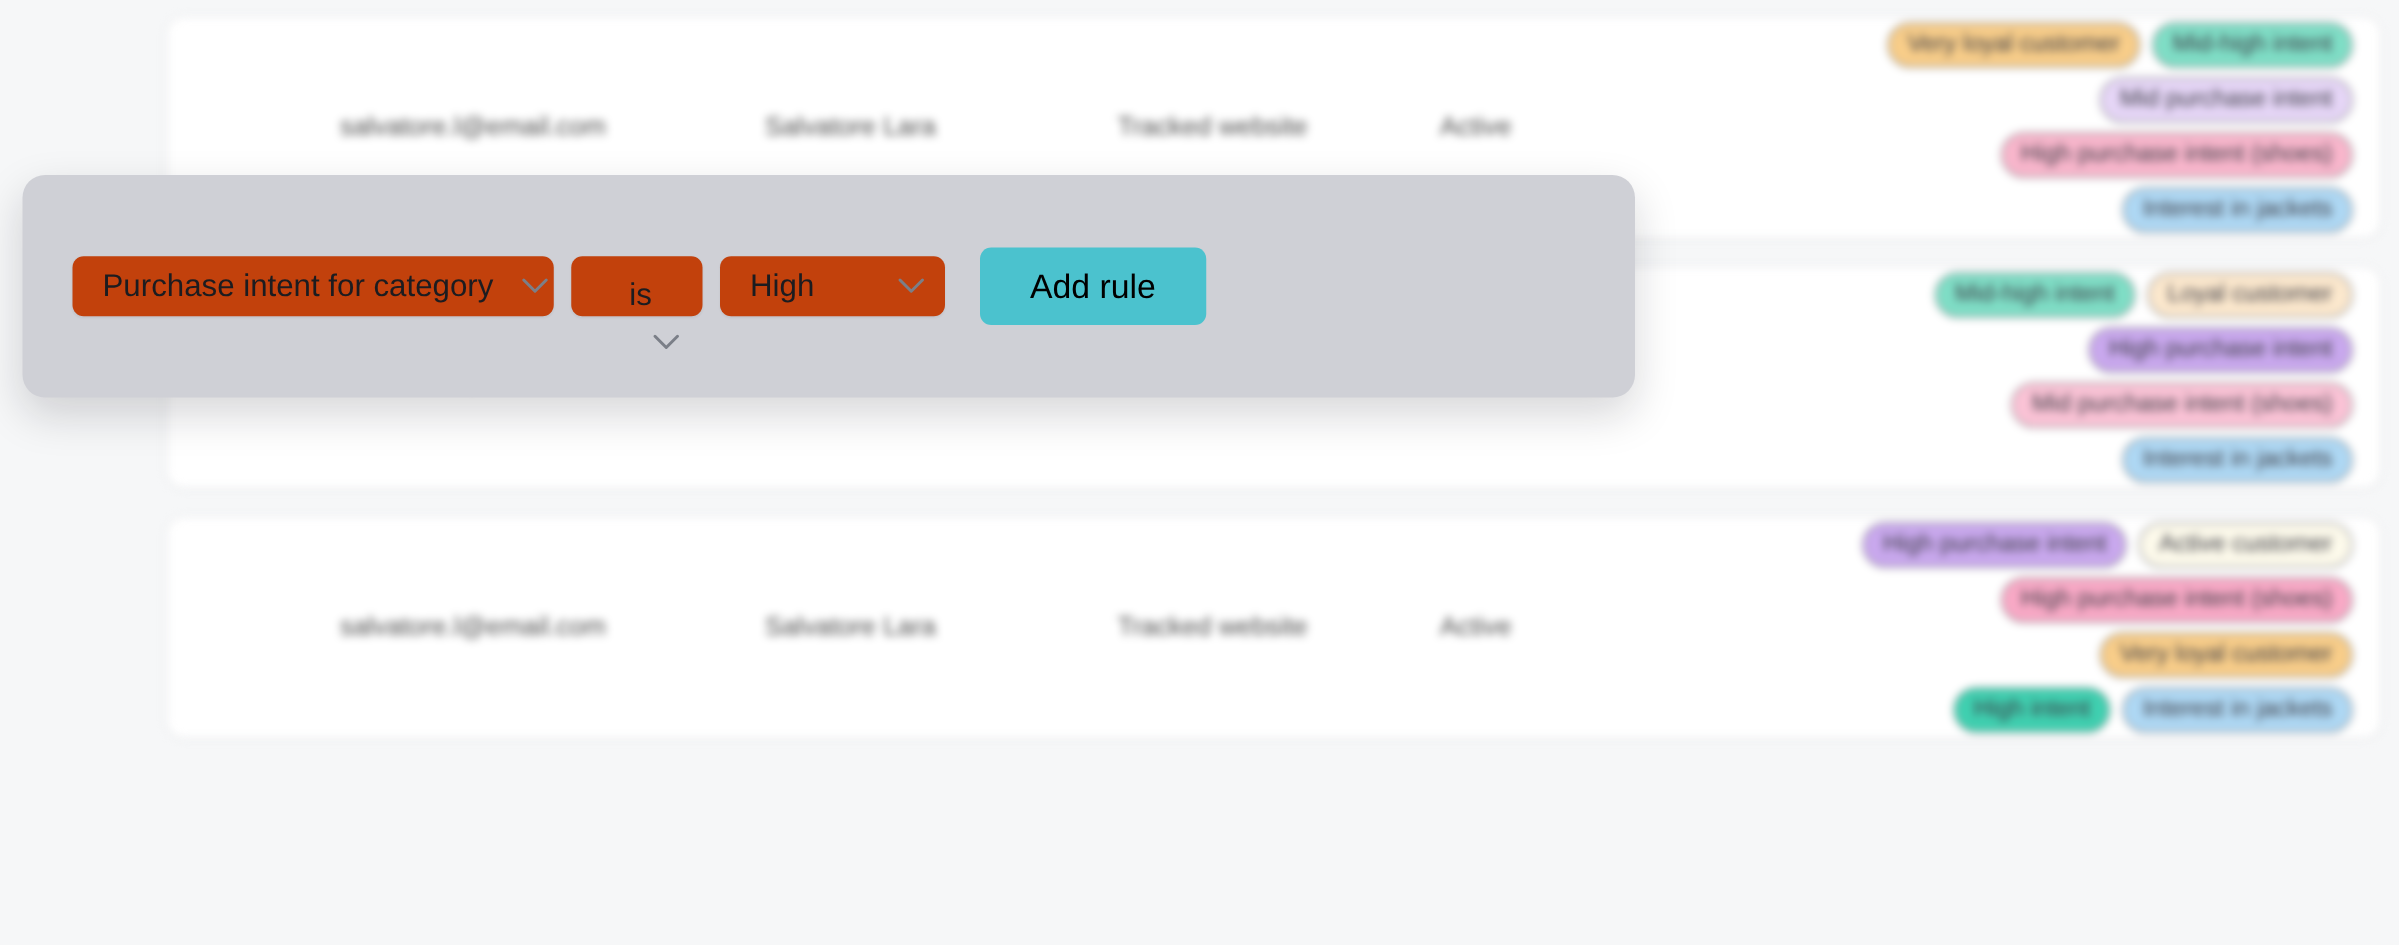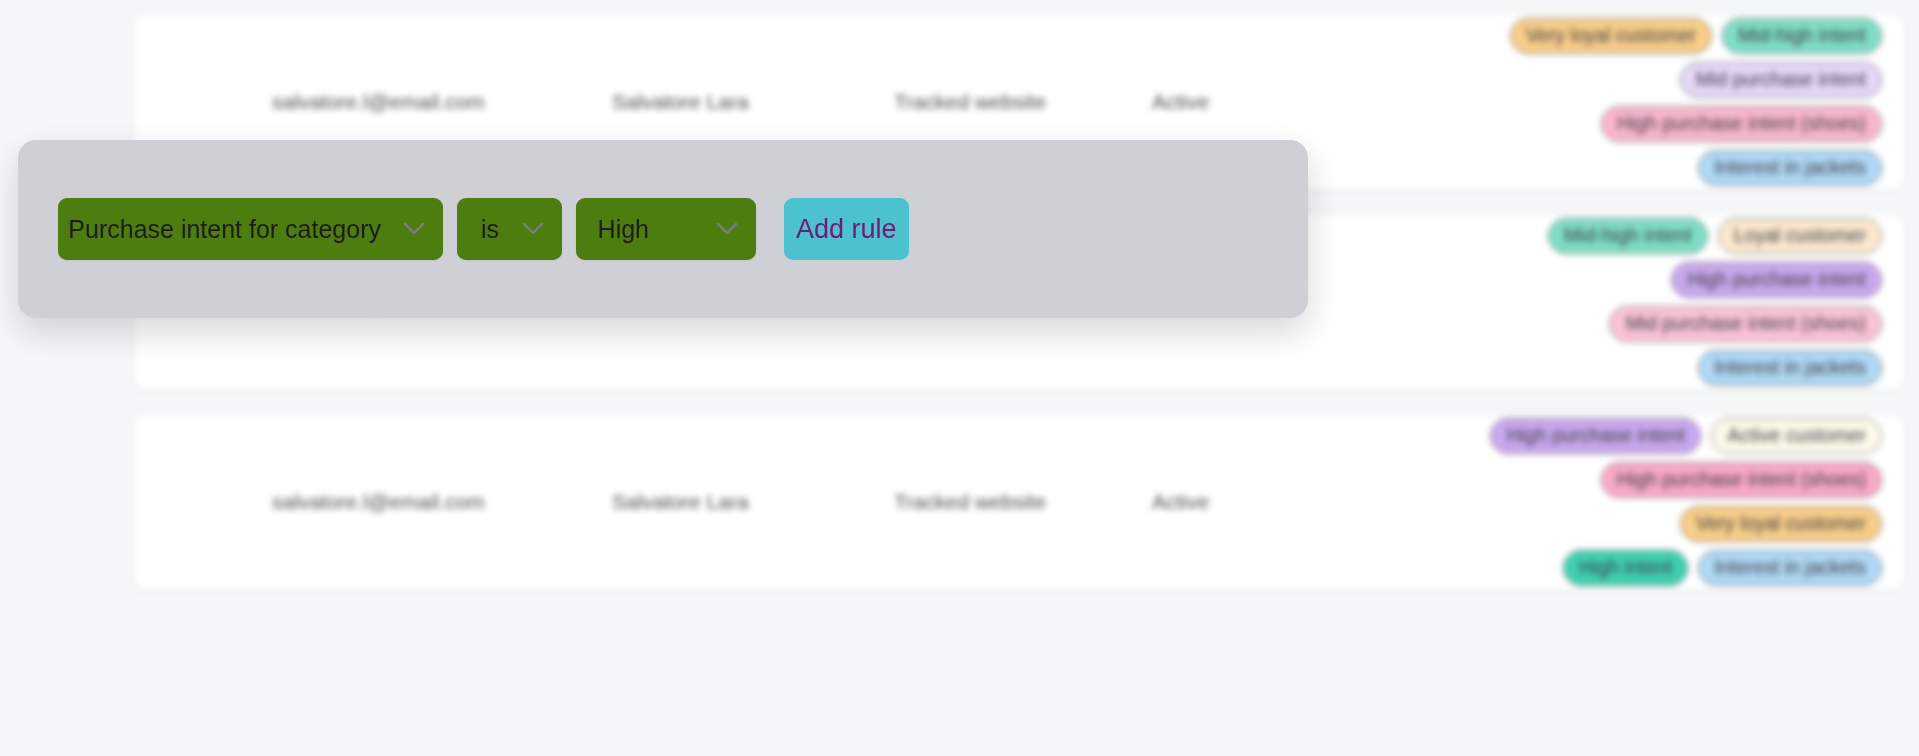--- a/index.html
+++ b/index.html
@@ -103,56 +103,55 @@
     border-radius: 18px;
     box-shadow: 0 14px 34px rgba(20,20,30,0.17);
     display: flex;
     align-items: center;
     gap: 14px;
     padding: 0 40px;
   }
 
   .select-box {
     position: relative;
-    background: #4d7c0f;
+    background: #c2410c;
     border-radius: 9px;
-    height: 62px;
+    height: 48px;
     display: flex;
     align-items: center;
     padding: 0 18px 0 24px;
     box-shadow: 0 1px 2px rgba(0,0,0,0.06);
-    justify-content: flex-end;
   }
   .select-box .sel-value {
     font-size: 25px;
     color: #1c1c20;
     white-space: nowrap;
     line-height: 62px;
   }
   .select-box .chev {
     margin-left: auto;
     padding-left: 22px;
     display: flex;
     align-items: center;
   }
   .chev svg { display: block; }
 
   .sel-attribute { width: 385px; }
-  .sel-operator  { width: 105px; }
+  .sel-operator  { width: 105px; flex-direction: column; }
   .sel-value-box { width: 180px; gap: 45px; }
   .sel-category  { width: 337px; }
 
   #add-rule-btn {
     margin-left: 14px;
     background: #4bc2ce;
     border: none;
     border-radius: 9px;
     height: 62px;
-    padding: 0 12px;
-    color: #701a75;
+    padding: 0 40px;
+    color: #000000;
     font-size: 27px;
     font-family: "Liberation Sans", sans-serif;
     cursor: pointer;
     white-space: nowrap;
   }
 </style>
 </head>
 <body>
 
 <div id="stage">

